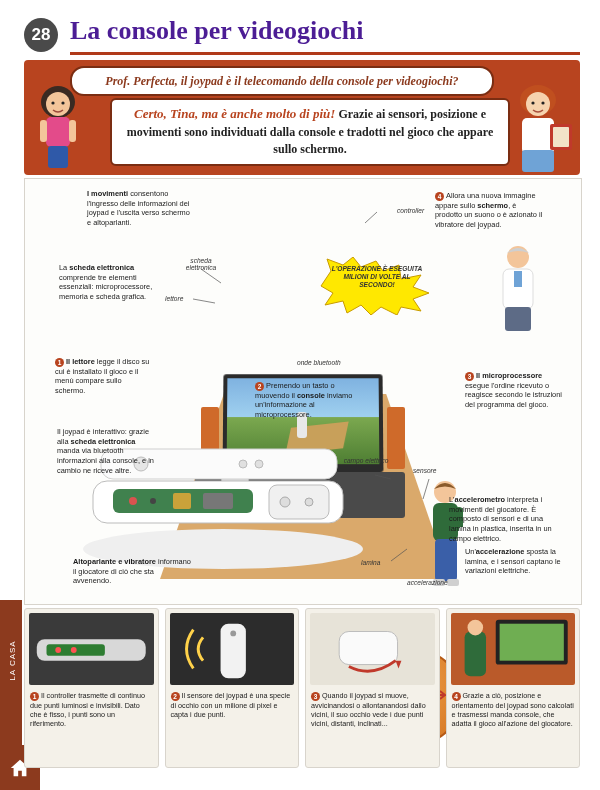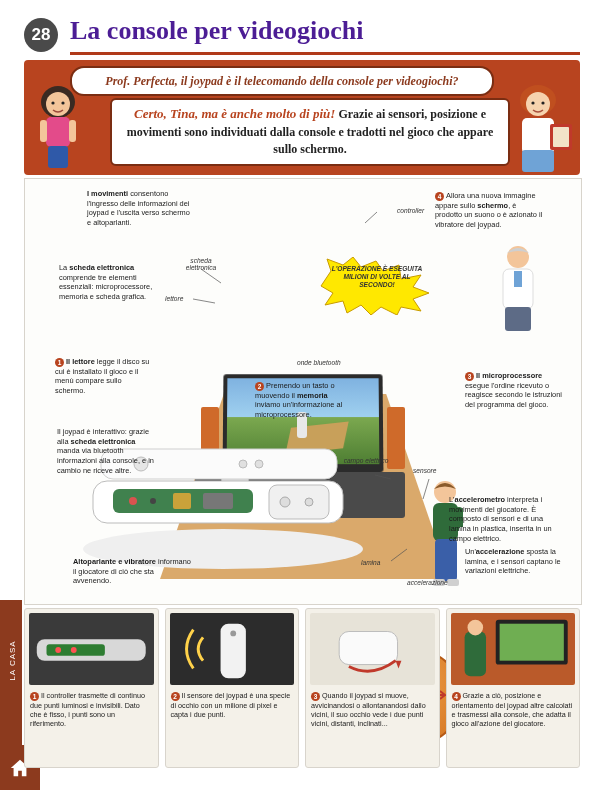--- a/index.html
+++ b/index.html
@@ -290,21 +290,21 @@
 
     <div class="txt" style="left:48px;top:378px;width:120px;">
       <b>Altoparlante e vibratore</b> informano il giocatore di ciò che sta avvenendo.
     </div>
 
     <div class="txt" style="left:32px;top:248px;width:98px;">
       Il joypad è interattivo: grazie alla <b>scheda elettronica</b> manda via bluetooth informazioni alla console, e in cambio ne riceve altre.
     </div>
 
     <div class="txt" style="left:230px;top:202px;width:100px;">
-      <span class="num">2</span>Premendo un tasto o muovendo il <b>memoria</b> inviamo un'informazione al microprocessore.
+      <span class="num">2</span>Premendo un tasto o muovendo il <b>console</b> inviamo un'informazione al microprocessore.
     </div>
 
     <div class="txt" style="left:440px;top:192px;width:100px;">
       <span class="num">3</span><b>Il microprocessore</b> esegue l'ordine ricevuto o reagisce secondo le istruzioni del programma del gioco.
     </div>
 
     <div class="txt" style="left:410px;top:12px;width:110px;">
       <span class="num">4</span>Allora una nuova immagine appare sullo <b>schermo</b>, è prodotto un suono o è azionato il vibratore del joypad.
     </div>
 
@@ -381,18 +381,18 @@
     <div class="card">
       <div class="photo" style="background:#ba5a2a;">
         <svg viewBox="0 0 128 72" style="width:100%;height:100%;">
           <rect x="46" y="6" width="74" height="46" rx="3" fill="#222"></rect>
           <rect x="50" y="10" width="66" height="38" fill="#6fae52"></rect>
           <rect x="14" y="18" width="22" height="46" rx="6" fill="#2f6b3a"></rect>
           <circle cx="25" cy="14" r="8" fill="#f3c59a"></circle>
         </svg>
       </div>
       <div class="cap">
-        <span class="num">4</span><b>Grazie a ciò,</b><span> posizione e orientamento del joypad altre calcolati e trasmessi alla console, che adatta il gioco all'azione del giocatore.</span>
+        <span class="num">4</span><b>Grazie a ciò,</b><span> posizione e orientamento del joypad sono calcolati e trasmessi manda console, che adatta il gioco all'azione del giocatore.</span>
       </div>
     </div>
 
   </div>
 </div>
 
 </body></html>

